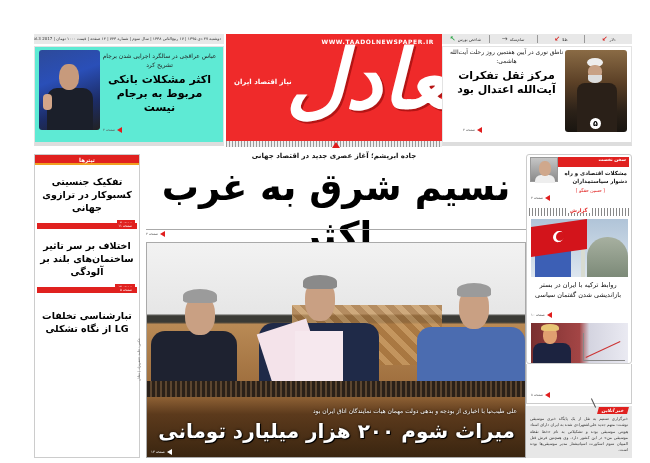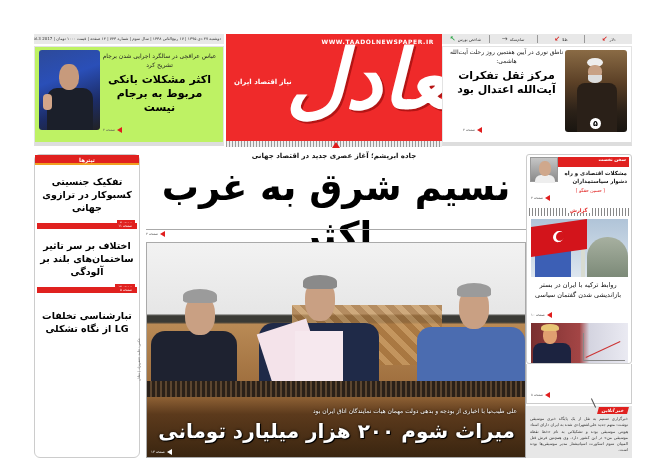--- a/index.html
+++ b/index.html
@@ -19,21 +19,21 @@
 
   
   .masthead { position: absolute; left: 192px; top: 6px; width: 216px; height: 107px; background: #ef2a2a; overflow: hidden; }
   .mast-url { position: absolute; right: 8px; top: 4px; font-size: 6px; color: #fff; font-weight: bold; letter-spacing: 0.6px; }
   .mast-logo { position: absolute; left: 60px; top: 4px; font-family: "DejaVu Serif", serif; font-size: 82px; font-weight: bold; color: #fff; line-height: 1; text-shadow: 2px 2px 0 #b31515; direction: rtl; font-style: italic; }
   .mast-tag { position: absolute; left: 8px; top: 44px; font-size: 7px; color: #fff; font-weight: bold; direction: rtl; }
   .ruler { position: absolute; left: 192px; top: 113px; width: 216px; height: 6px; background: repeating-linear-gradient(90deg, #999 0 1px, #eee 1px 3px); }
   .ruler-marker { position: absolute; left: 298px; top: 114px; width: 0; height: 0; border-left: 4px solid transparent; border-right: 4px solid transparent; border-bottom: 6px solid #e01e1e; }
 
   
-  .box-top-left { position: absolute; left: 0; top: 18px; width: 190px; height: 100px; background: #bef264; border: 1px solid #e3e3e3; border-bottom: 4px solid #ddd; }
+  .box-top-left { position: absolute; left: 0; top: 18px; width: 190px; height: 100px; background: #5eead4; border: 1px solid #e3e3e3; border-bottom: 4px solid #ddd; }
   .photo-araghchi { position: absolute; left: 4px; top: 3px; width: 61px; height: 80px; background: linear-gradient(160deg, #2d4a9a 0%, #2a4fb8 35%, #1c2c66 70%, #222 100%); border-radius: 3px; }
   .photo-araghchi .face { position: absolute; left: 20px; top: 14px; width: 20px; height: 26px; background: #c79a7c; border-radius: 45%; }
   .photo-araghchi .suit { position: absolute; left: 8px; top: 38px; width: 46px; height: 42px; background: #1b1f2a; border-radius: 10px 10px 0 0; }
   .photo-araghchi .hand { position: absolute; left: 4px; top: 44px; width: 9px; height: 16px; background: #d3a689; border-radius: 4px; }
   .tl-text { position: absolute; right: 6px; top: 4px; width: 115px; text-align: center; direction: rtl; }
   .kicker { font-size: 6px; color: #222; line-height: 9px; }
   .headline-sm { font-size: 11px; font-weight: bold; line-height: 14px; color: #000; margin-top: 4px; }
   .pg-ref { position: absolute; font-size: 3.5px; color: #555; direction: rtl; display: flex; align-items: center; gap: 2px; }
   .pg-ref .tri { width: 0; height: 0; border-top: 3px solid transparent; border-bottom: 3px solid transparent; border-right: 5px solid #e01e1e; }
 
@@ -46,21 +46,21 @@
   .photo-cleric .robe { position: absolute; left: 12px; top: 33px; width: 40px; height: 49px; background: #2a2018; border-radius: 8px 8px 0 0; }
   .photo-cleric .badge { position: absolute; left: 25px; top: 68px; width: 11px; height: 11px; background: #fff; border-radius: 50%; font-size: 8px; font-weight: bold; line-height: 11px; text-align: center; color: #000; }
   .tr-text { position: absolute; left: 6px; top: 0; width: 115px; text-align: center; direction: rtl; }
 
   
   .supertitle { position: absolute; left: 150px; top: 124px; width: 300px; text-align: center; font-size: 7px; font-weight: bold; color: #111; direction: rtl; }
   .main-headline { position: absolute; left: 108px; top: 136px; width: 388px; text-align: center; font-size: 37px; font-weight: bold; color: #000; direction: rtl; line-height: 48px; letter-spacing: -1px; }
   .hl-rule { position: absolute; left: 112px; top: 201px; width: 380px; height: 1px; background: #aaa; }
 
   
-  .left-col { position: absolute; left: 0; top: 126px; width: 106px; height: 304px; border: 1px solid #ccc; background: #fff; border-radius: 6px; }
+  .left-col { position: absolute; left: 0; top: 126px; width: 106px; height: 304px; border: 1px solid #ccc; background: #fff; border-radius: 0; }
   .col-header { height: 10px; background: #e0211f; color: #fff; font-size: 5.5px; font-weight: bold; text-align: center; line-height: 10px; direction: rtl; border-bottom: 2px solid #f0a020; }
   .lc-item { position: relative; height: 58px; text-align: center; direction: rtl; display: flex; align-items: center; justify-content: center; font-size: 9.5px; line-height: 13px; color: #000; padding: 2px 4px; }
   .lc-item.bold { font-weight: bold; }
   .lc-sep { position: relative; height: 3px; background: #e0211f; margin: 0 2px; }
   .lc-sep .pg { position: absolute; right: 2px; top: -3px; background: #e0211f; color: #fff; font-size: 3.5px; padding: 0 3px; line-height: 6px; }
 
   
   .main-photo { position: absolute; left: 112px; top: 214px; width: 380px; height: 216px; border: 1px solid #aaa; overflow: hidden; background: linear-gradient(180deg, #f2f2f2 0%, #e6e6e6 33%, #3a3a35 34%, #3a3a35 37%, #b98a55 38%, #9b6b3b 70%, #5c3a1c 80%, #3a2510 100%); }
   .wall-panel { position: absolute; left: 145px; top: 62px; width: 150px; height: 60px; background: repeating-linear-gradient(45deg, #a8763f 0 6px, #c89a62 6px 12px); opacity: 0.8; }
   .person { position: absolute; }

